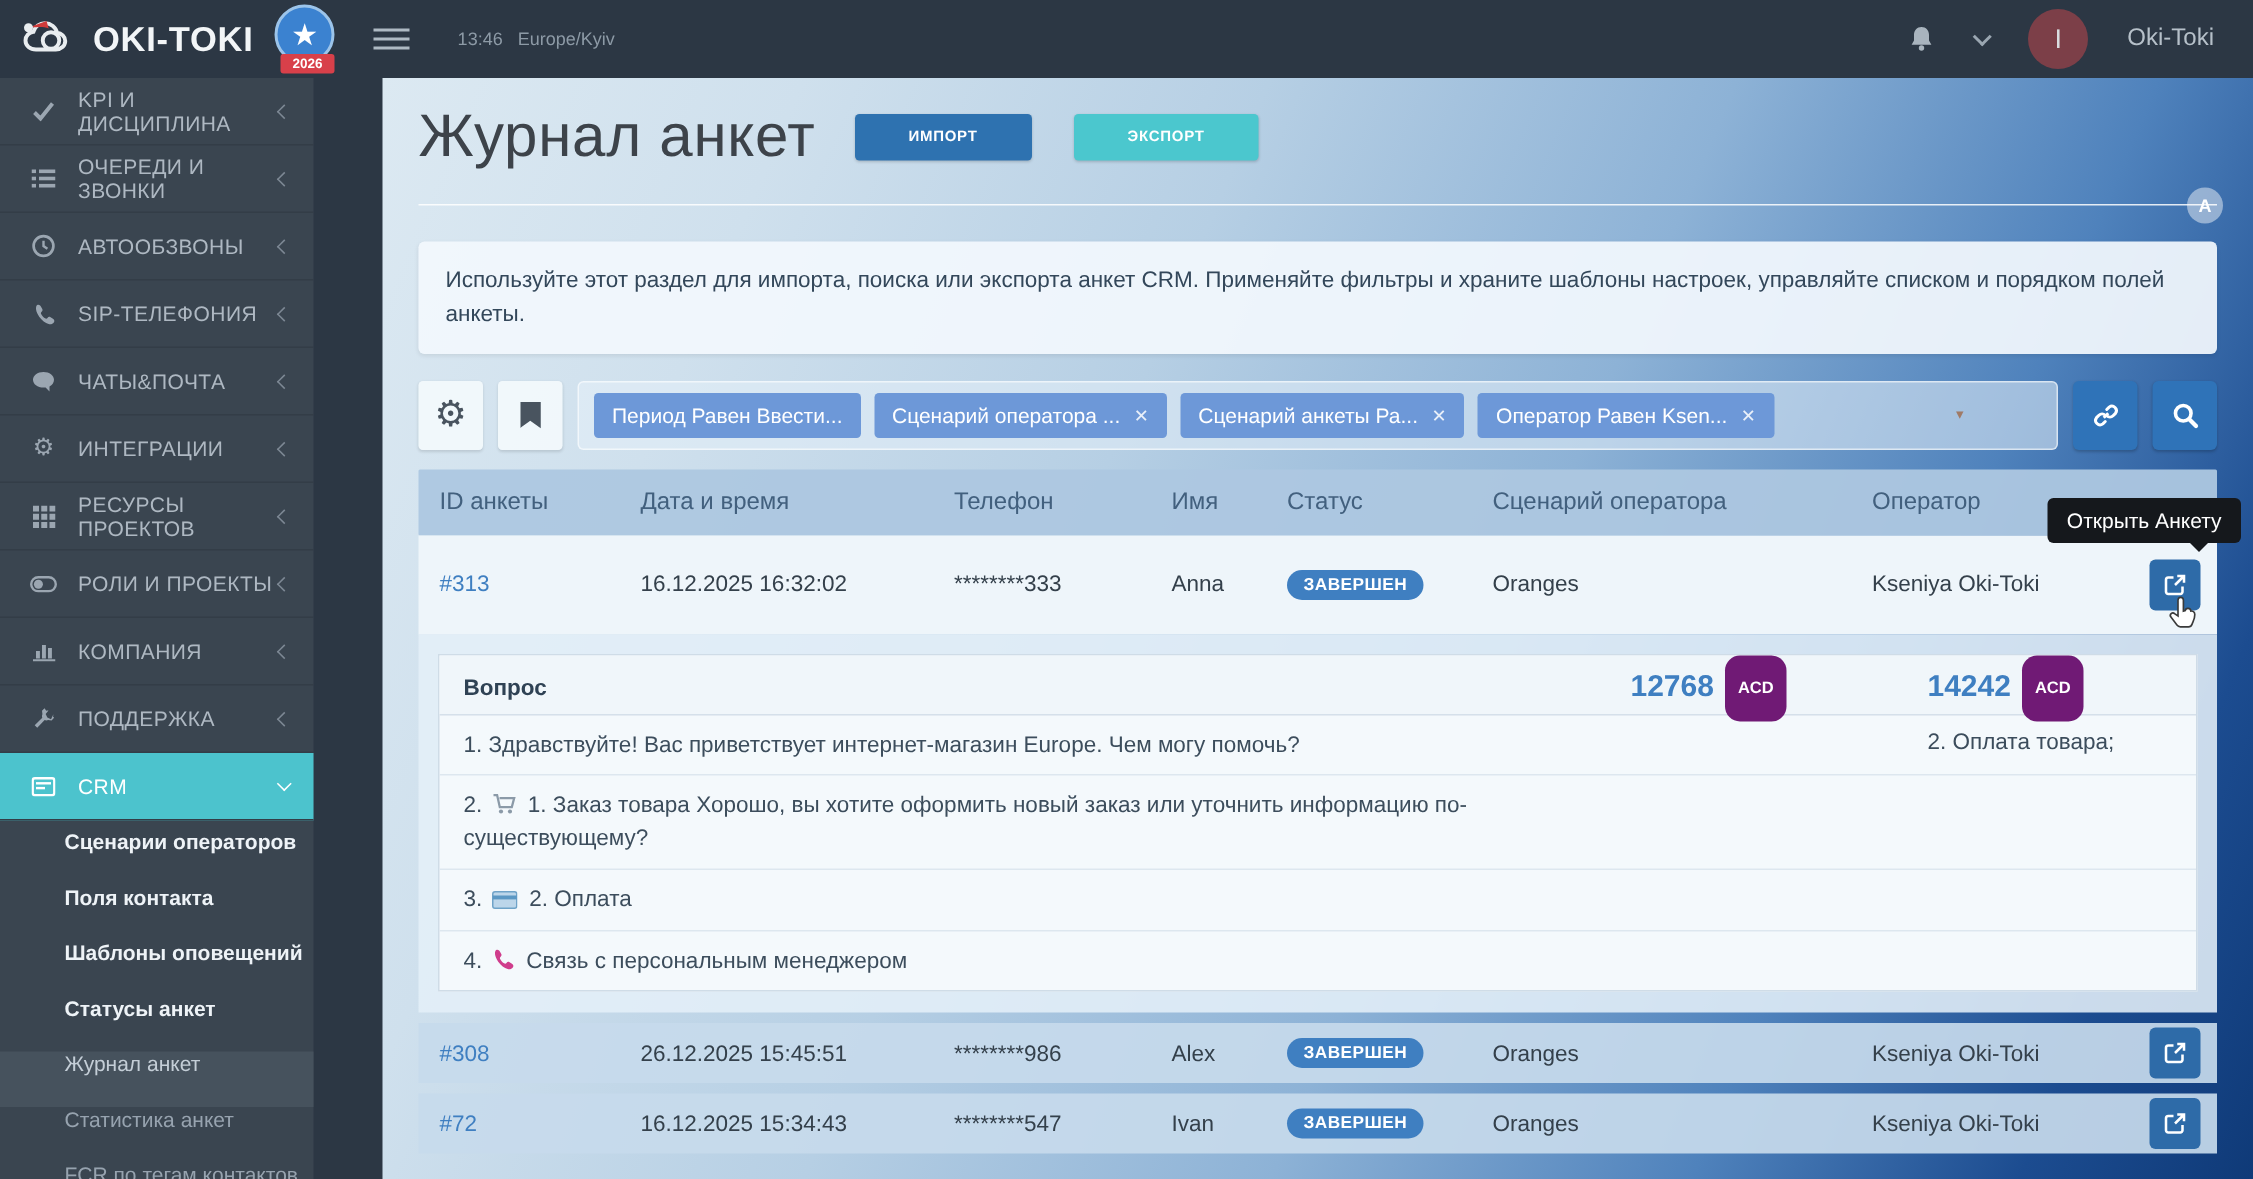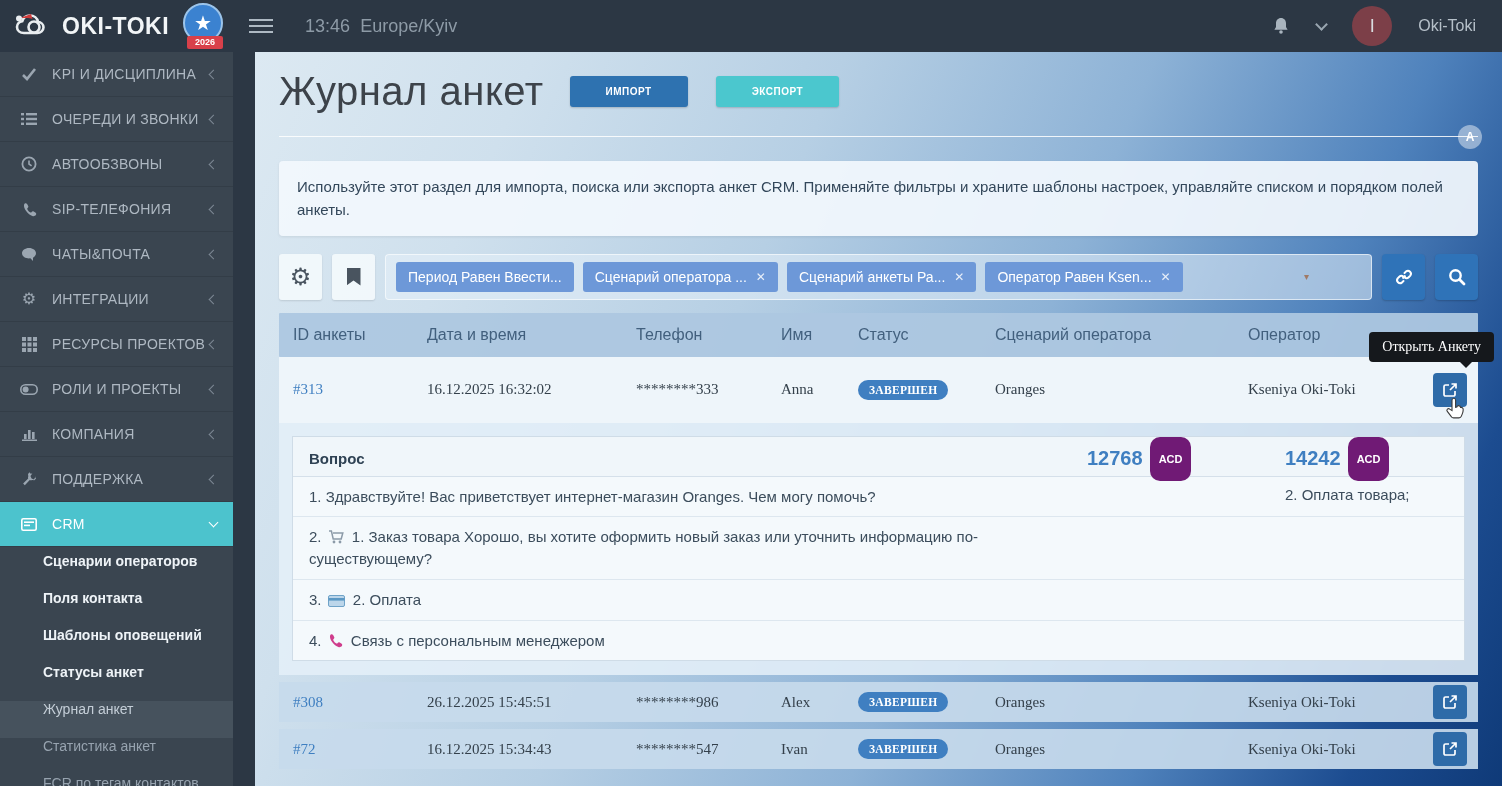--- a/index.html
+++ b/index.html
@@ -11,30 +11,30 @@
   .topbar { height:52px; background:#2c3744; display:flex; align-items:center; position:relative; z-index:30; }
   .brand { display:flex; align-items:center; gap:8px; padding-left:14px; }
   .brand-name { color:#f2f5f7; font-size:23px; font-weight:bold; letter-spacing:.5px; }
   .globe-badge { width:44px; height:46px; margin-left:14px; position:relative; }
   .globe-circle { width:40px; height:40px; border-radius:50%; background:#3b82d0; border:2px solid #9cc4ea;
     display:flex; align-items:center; justify-content:center; color:#fff; font-size:20px; }
   .globe-band { position:absolute; bottom:0; left:4px; width:36px; height:13px; background:#d8404a; border-radius:2px;
     color:#fff; font-size:9px; font-weight:bold; text-align:center; line-height:13px; }
   .hamburger { margin-left:22px; display:flex; flex-direction:column; gap:4px; cursor:pointer; }
   .hamburger i { display:block; width:24px; height:2px; background:#aeb9c3; }
-  .clock { margin-left:32px; color:#8d9aa6; font-size:18px; display:flex; gap:10px; }
+  .clock { margin-left:32px; color:#8d9aa6; font-size:12px; display:flex; gap:10px; }
   .topbar-right { margin-left:auto; display:flex; align-items:center; gap:26px; padding-right:26px; }
   .bell { width:20px; height:20px; }
   .tb-chev { width:9px; height:9px; border-left:2px solid #9aa6b1; border-bottom:2px solid #9aa6b1; transform:rotate(-45deg); margin-top:-4px; }
   .avatar { width:40px; height:40px; border-radius:50%; background:#7c3f48; color:#d9dde0; font-size:18px;
     display:flex; align-items:center; justify-content:center; }
   .tb-user { color:#b6c0c9; font-size:16px; }
 
   
-  .sidebar { position:absolute; top:52px; left:0; width:233px; height:734px; background:#3a4550; z-index:20; }
+  .sidebar { position:absolute; top:52px; left:0; width:209px; height:734px; background:#3a4550; z-index:20; }
   .nav-item { height:45px; display:flex; align-items:center; padding:0 16px 0 18px; border-bottom:1px solid #333d47;
     color:#aeb8c2; font-size:14px; cursor:pointer; }
   .nav-item .ic { width:22px; margin-right:12px; display:flex; justify-content:center; color:#9ba6b1; font-size:16px; }
   .nav-item .lbl { flex:1; letter-spacing:.3px; }
   .chev-l { width:7px; height:7px; border-left:1.5px solid #7d8894; border-bottom:1.5px solid #7d8894; transform:rotate(45deg); }
   .chev-d { width:7px; height:7px; border-left:1.5px solid #fff; border-bottom:1.5px solid #fff; transform:rotate(-45deg); margin-top:-3px; }
   .nav-item.active { background:#4cc3cd; color:#fff; }
   .nav-item.active .ic { color:#fff; }
   .submenu { padding-top:6px; }
   .sub-item { height:37px; display:flex; align-items:flex-start; padding-left:43px; color:#97a3af; font-size:14px; cursor:pointer; }
@@ -76,21 +76,21 @@
   .sq-btn { width:43px; background:#2f73b8; border:none; border-radius:4px; cursor:pointer;
     display:flex; align-items:center; justify-content:center; box-shadow:0 1px 2px rgba(0,0,0,.2); }
 
   
   .grid-cols { display:grid; grid-template-columns:134px 209px 145px 77px 137px 253px 185px 1fr; align-items:center; }
   .thead { margin-top:13px; height:44px; background:rgba(173,199,224,.95); color:#42607e; font-size:16px;
     border-radius:1px; }
   .thead > div { padding-left:14px; }
   .trow { background:rgba(199,218,236,.92); height:40px; font-size:15px; color:#34404b; margin-bottom:7px; }
   .trow.first { background:#eef5fa; height:66px; margin-bottom:0; }
-  .trow > div { padding-left:14px;font-family:Liberation Serif, serif; }
+  .trow > div { padding-left:14px; }
   .id-link { color:#3f7fc1; cursor:pointer; text-decoration:none; }
   .pill { display:inline-block; background:#3f7fc1; color:#fff; font-size:11.5px; font-weight:bold;
     letter-spacing:.3px; padding:4px 11px; border-radius:12px; }
   .action-cell { display:flex; justify-content:flex-end; padding-right:15px; position:relative; }
   .open-btn { width:34px; height:34px; background:#2e6ba8; border:none; border-radius:4px; cursor:pointer;
     display:flex; align-items:center; justify-content:center; }
 
   
   .tooltip { position:absolute; bottom:45px; right:-12px; background:#15181c; color:#fff; font-size:14px;
     padding:7px 13px; border-radius:4px; white-space:nowrap; z-index:15; }
@@ -400,21 +400,21 @@
           <div class="acd-cell">
             <span class="acd-num">12768</span>
             <span class="acd-badge">ACD</span>
           </div>
           <div class="acd-cell">
             <span class="acd-num">14242</span>
             <span class="acd-badge">ACD</span>
           </div>
         </div>
         <div class="sub-grid sub-row">
-          <div class="q"><span>1.</span> <span>Здравствуйте! Вас приветствует интернет-магазин Oranges. Чем могу помочь?</span></div>
+          <div class="q"><span>1.</span> <span>Здравствуйте! Вас приветствует интернет-магазин Europe. Чем могу помочь?</span></div>
           <div></div>
           <div class="c3">2. Оплата товара;</div>
         </div>
         <div class="sub-grid sub-row">
           <div class="q"><span>2.</span>
             <svg class="q-icon" width="16" height="14" viewBox="0 0 16 14">
               <path d="M1 1h2.4l1.8 8h8l1.6-6H5" fill="none" stroke="#8b9aa8" stroke-width="1.5"></path>
               <circle cx="6" cy="12" r="1.4" fill="#8b9aa8"></circle>
                 <circle cx="12" cy="12" r="1.4" fill="#8b9aa8"></circle>
             </svg>

